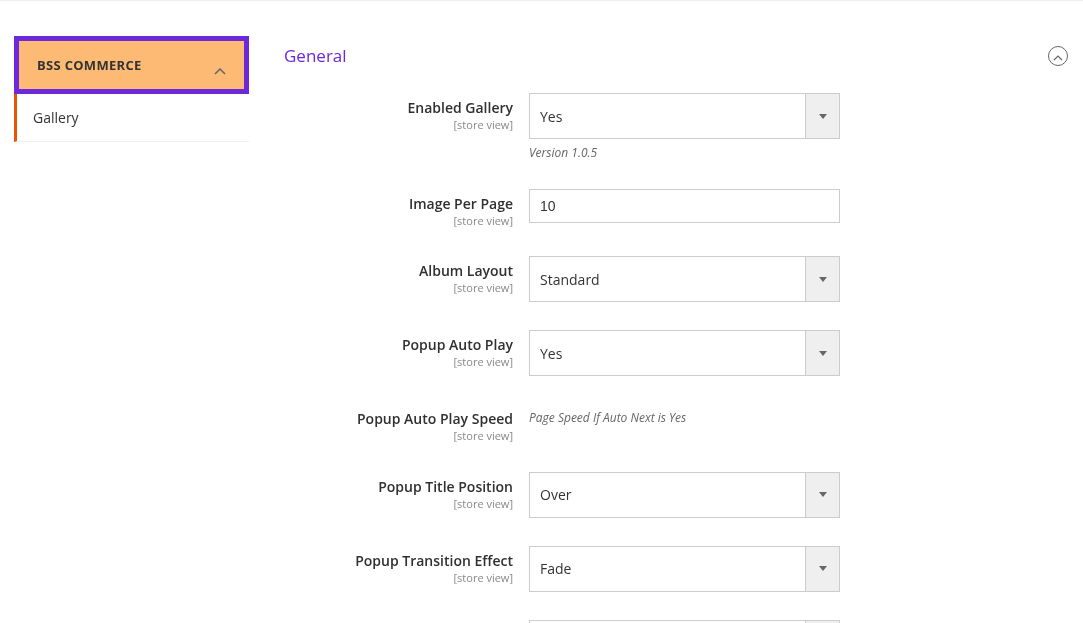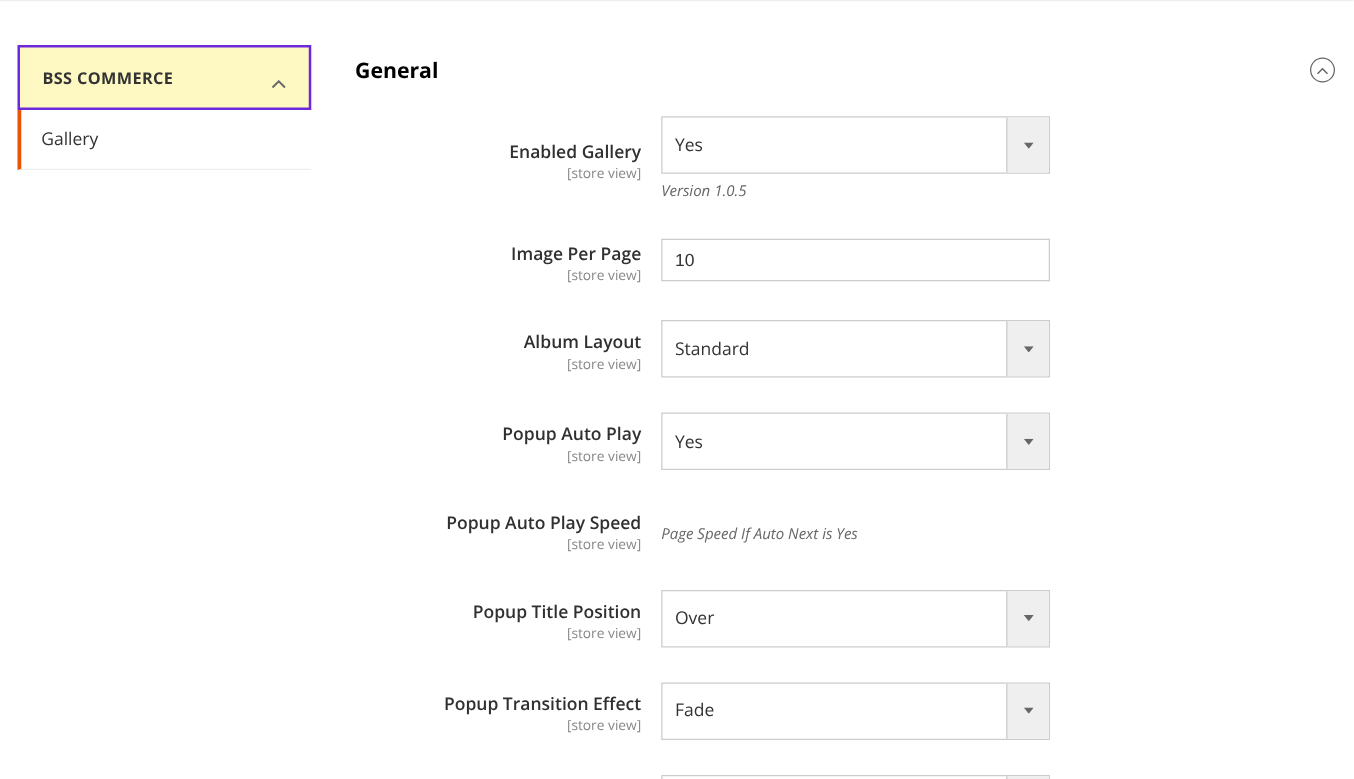--- a/index.html
+++ b/index.html
@@ -21,22 +21,22 @@
     }
     .container {
       display: flex;
       padding: 0 0 0 14px;
     }
     .sidebar {
       width: 235px;
       flex-shrink: 0;
     }
     .sidebar-header {
-      background: #fef9c3;
-      border: 2px solid #6d28d9;
+      background: #fdba74;
+      border: 5px solid #6d28d9;
       padding: 15px 18px;
       display: flex;
       justify-content: space-between;
       align-items: center;
       cursor: pointer;
     }
     .sidebar-header-title {
       font-weight: 700;
       font-size: 13px;
       letter-spacing: 0.3px;
@@ -63,22 +63,22 @@
       padding-right: 15px;
     }
     .section-header {
       display: flex;
       justify-content: space-between;
       align-items: center;
       padding: 8px 0 18px 0;
     }
     .section-title {
       font-size: 17px;
-      font-weight: 700;
-      color: #000000;
+      font-weight: 400;
+      color: #6d28d9;
     }
     .collapse-icon {
       width: 20px;
       height: 20px;
       border: 1px solid #666;
       border-radius: 50%;
       display: flex;
       align-items: center;
       justify-content: center;
       cursor: pointer;
@@ -86,21 +86,21 @@
     .collapse-icon svg {
       width: 10px;
       height: 6px;
     }
     .fields {
       padding-top: 8px;
     }
     .field-row {
       display: flex;
       margin-bottom: 28px;
-      align-items: center;
+      align-items: flex-start;
     }
     .field-label-col {
       width: 245px;
       text-align: right;
       padding-right: 16px;
       padding-top: 6px;
     }
     .field-label {
       font-size: 14px;
       font-weight: 600;

